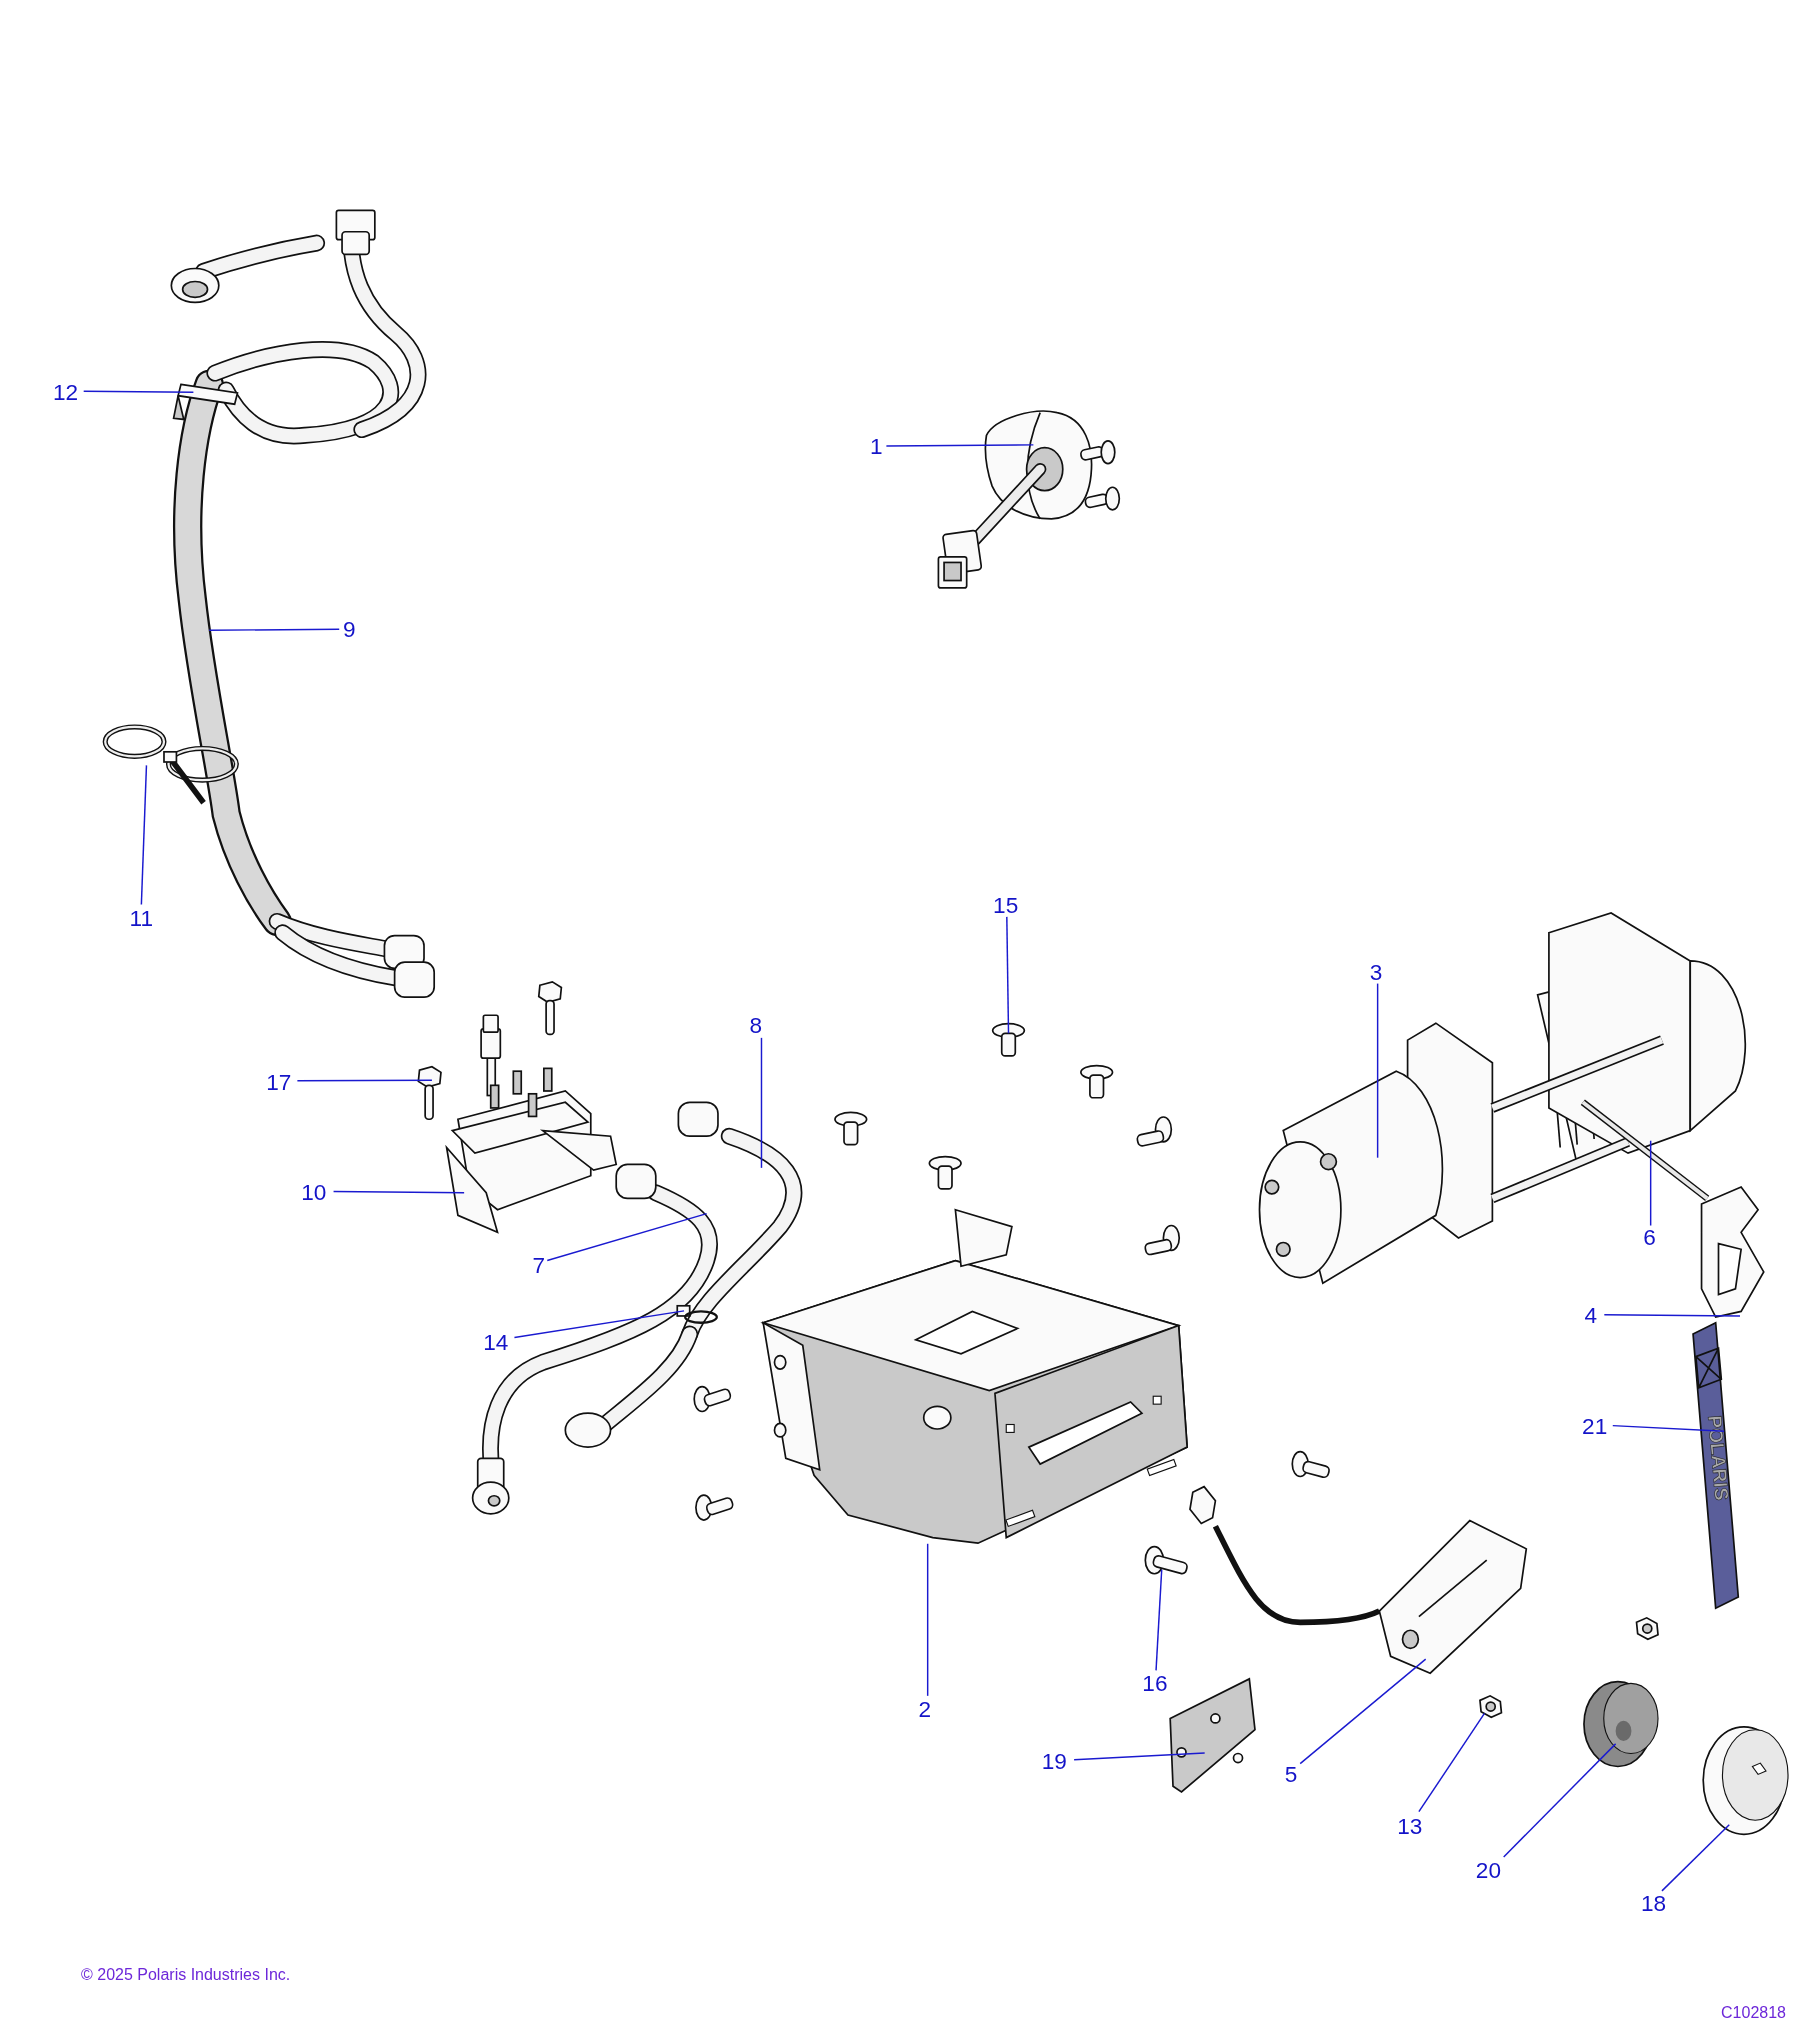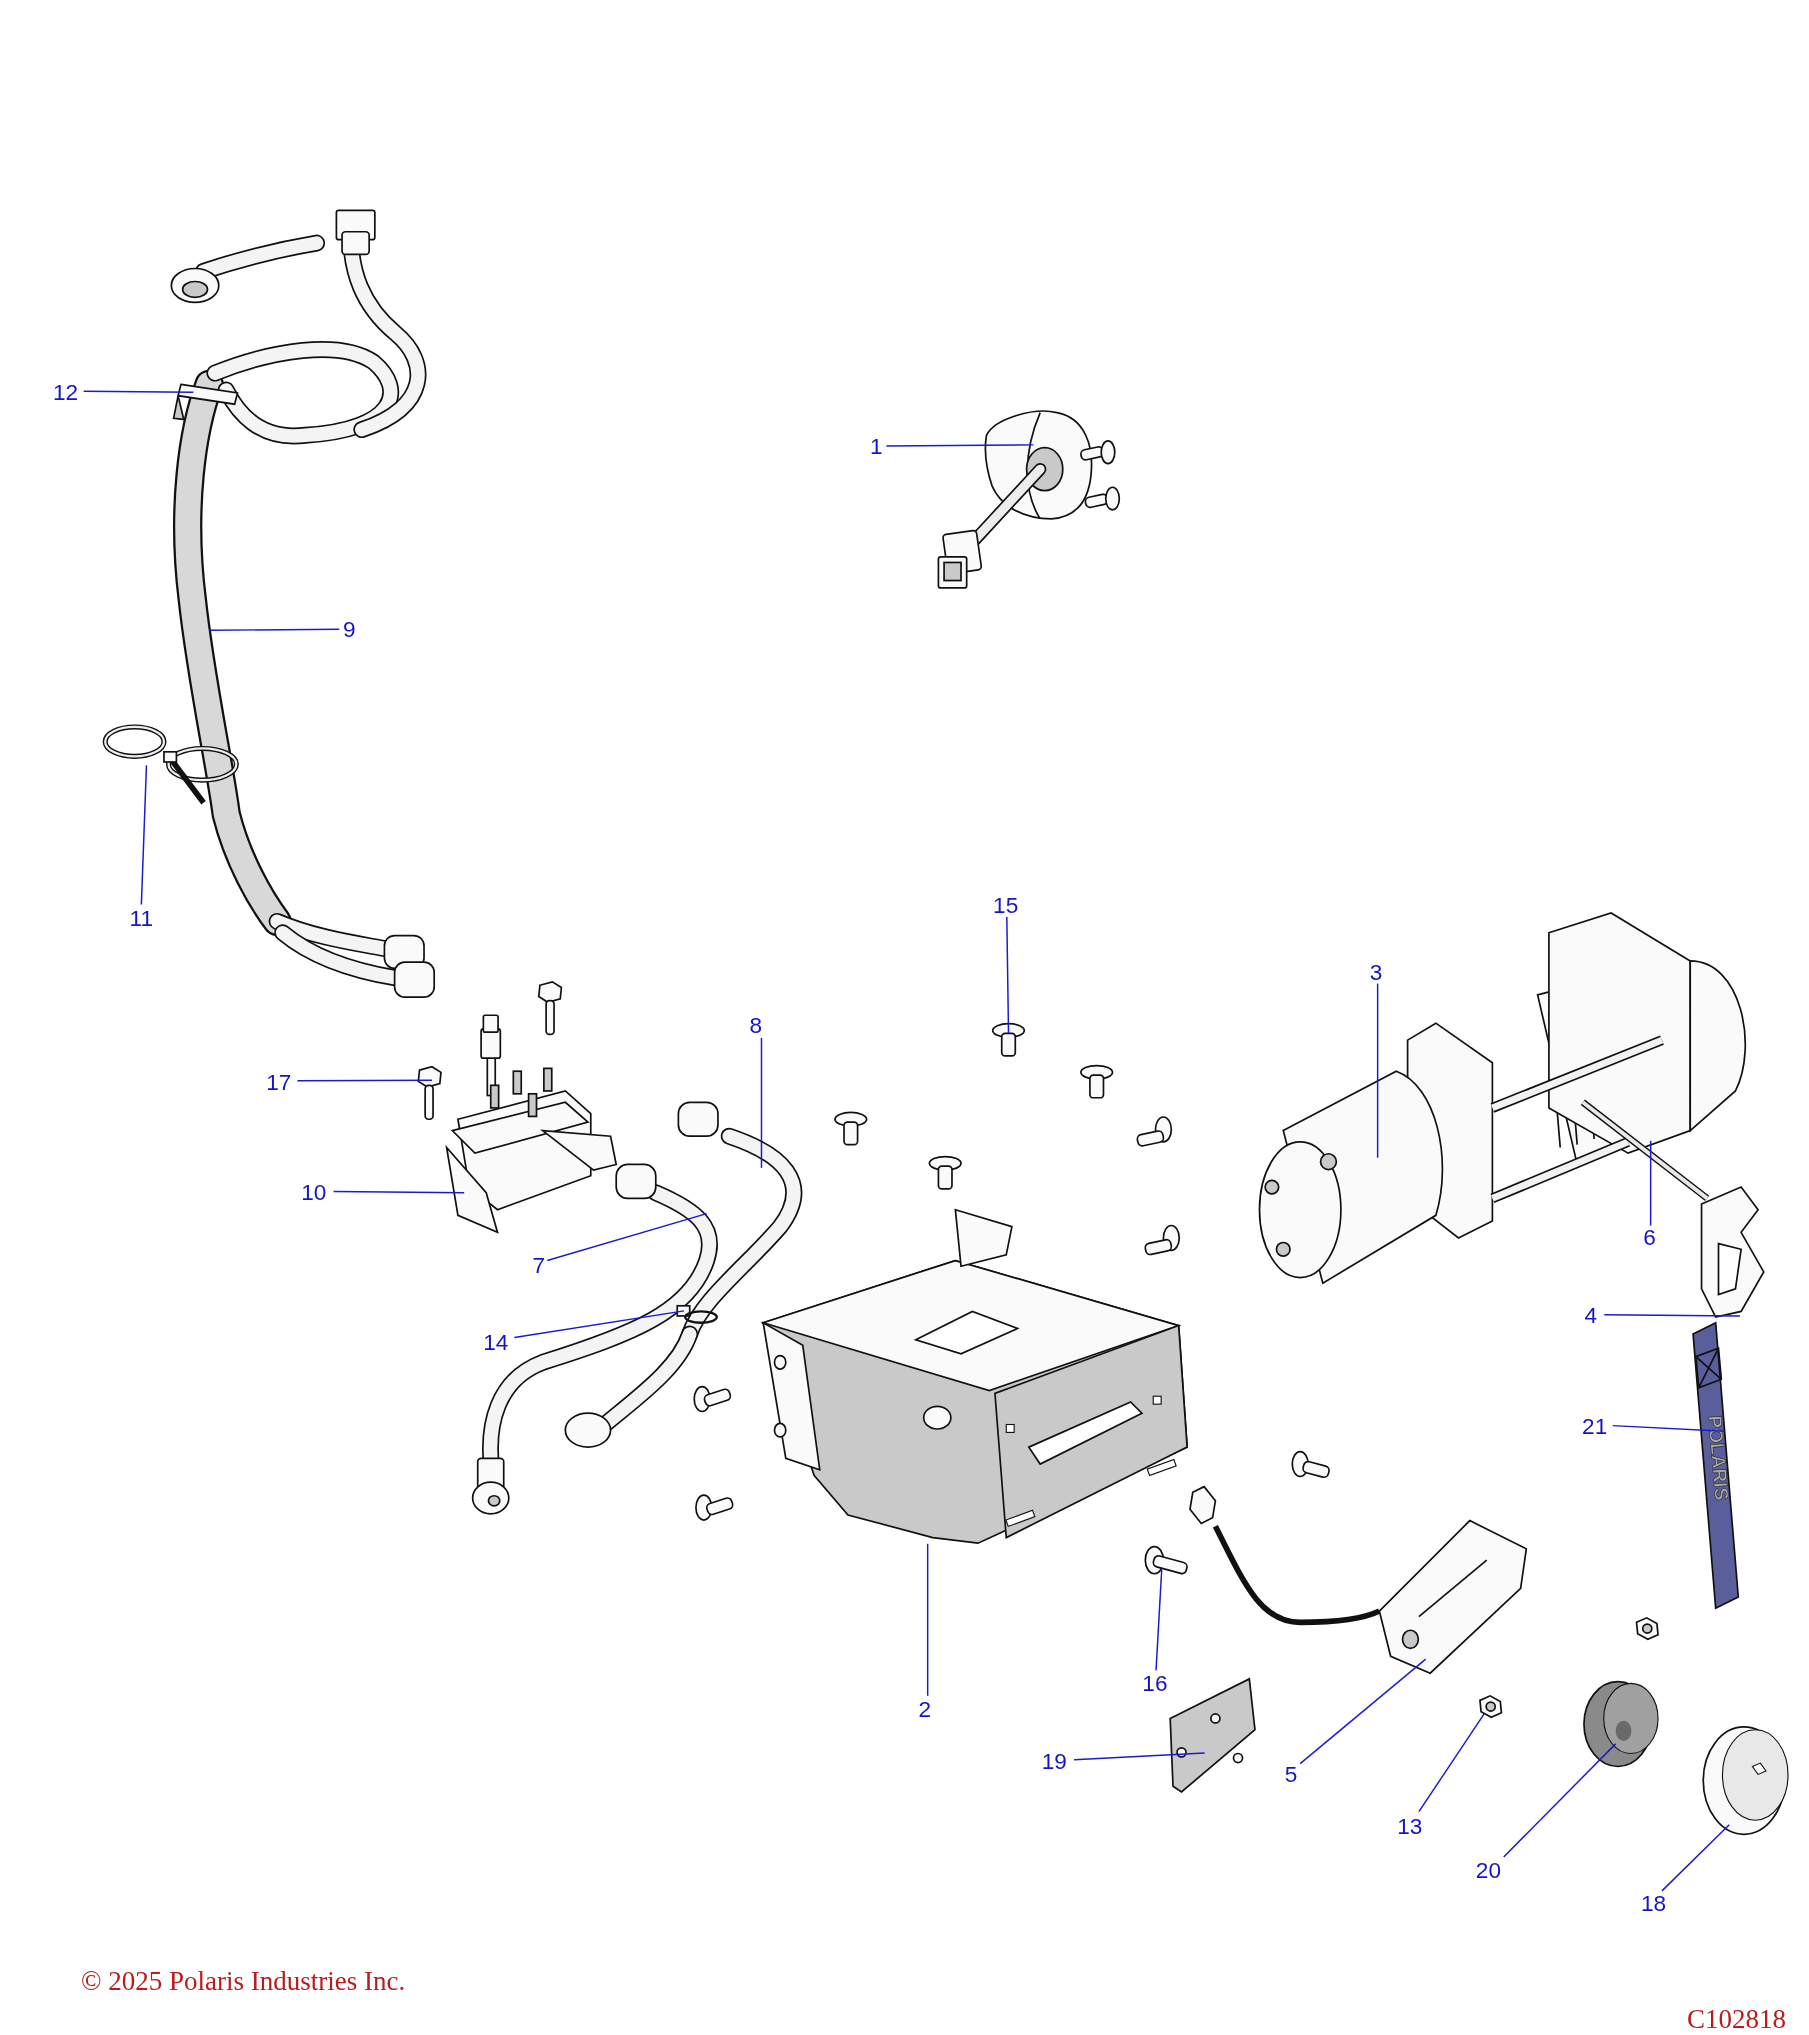--- a/index.html
+++ b/index.html
@@ -6,21 +6,21 @@
     body { width: 1809px; height: 2035px; position: relative; overflow: hidden; font-family: "Liberation Sans", sans-serif; }
     #diagram { position: absolute; left: 0; top: 0; width: 1809px; height: 2035px; }
     .callout-label { font-family: "Liberation Sans", sans-serif; font-size: 40px; fill: #1414c8; }
     .leader { stroke: #1a1ad0; stroke-width: 2.6; fill: none; }
     .part-light { fill: #fafafa; stroke: #111; stroke-width: 3; }
     .part-grey { fill: #c9c9c9; stroke: #111; stroke-width: 3; }
     .part-dark { fill: #8a8a8a; stroke: #111; stroke-width: 3; }
     .cable { fill: none; stroke: #111; stroke-width: 30; stroke-linecap: round; stroke-linejoin: round; }
     .cable-in { fill: none; stroke: #f4f4f4; stroke-width: 24; stroke-linecap: round; stroke-linejoin: round; }
     .thin-line { fill: none; stroke: #111; stroke-width: 3; }
-    .footer-text { position: absolute; font-family: Liberation Serif, serif; color: #b91c1c; font-size: 27px; }
+    .footer-text { position: absolute; font-family: Liberation Sans, sans-serif; color: #6d28d9; font-size: 16px; }
     #copyright { left: 81px; top: 1966px; }
     #drawing-number { right: 23px; top: 2004px; }
   </style>
 </head>
 <body>
 
 <svg id="diagram" viewBox="0 0 3200 3600" xmlns="http://www.w3.org/2000/svg">
 
   <g>
 

